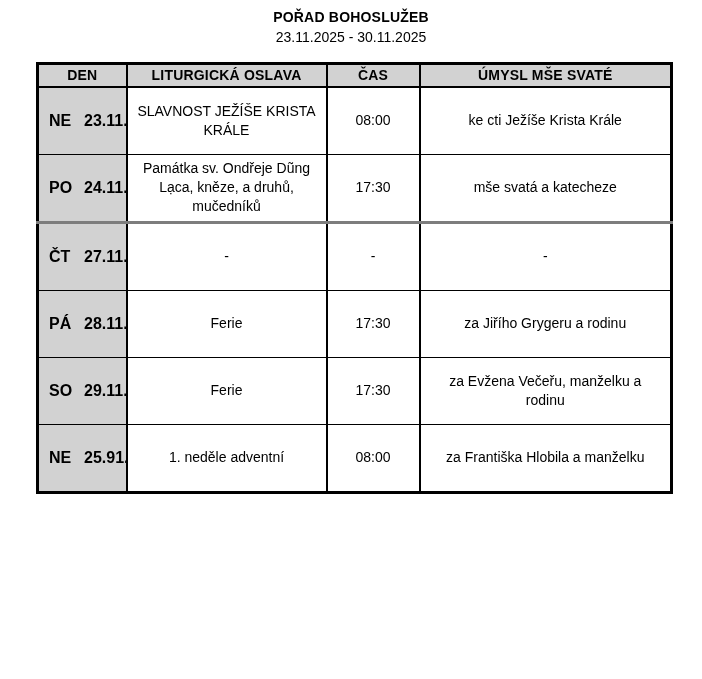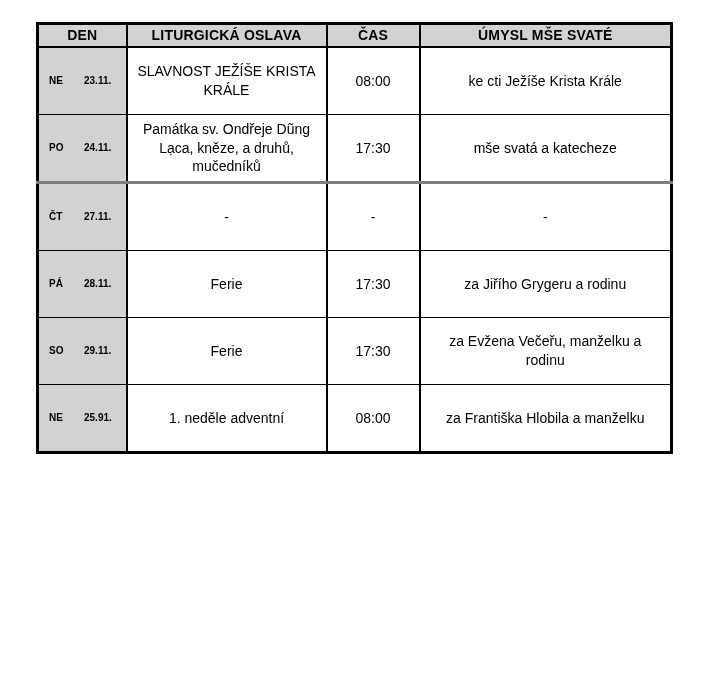--- a/index.html
+++ b/index.html
@@ -65,40 +65,42 @@
     font-size: 14px;
     text-align: center;
     vertical-align: middle;
     height: 64px;
     padding: 1px 8px;
     line-height: 1.35;
   }
   td.day-cell {
     background: #d2d2d2;
     font-weight: bold;
-    font-size: 10px;
+    font-size: 16px;
     text-align: left;
     padding: 1px 4px 1px 10px;
     white-space: nowrap;
   }
   .day-abbrev {
     display: inline-block;
     width: 35px;
   }
   tr.page-break-row td {
     border-top: 3px solid #7d7d7d;
   }
   td.celebration-cell { padding: 1px 9px; }
 </style>
 </head>
 <body>
 
 <div class="page">
 
   <div class="title-block">
+    <div class="title-line1">POŘAD BOHOSLUŽEB</div>
+    <div class="title-line3">23.11.2025 - 30.11.2025</div>
   </div>
 
   <table class="schedule">
     <colgroup>
       <col class="c-den">
       <col class="c-lit">
       <col class="c-cas">
       <col class="c-umysl">
     </colgroup>
     <thead>

